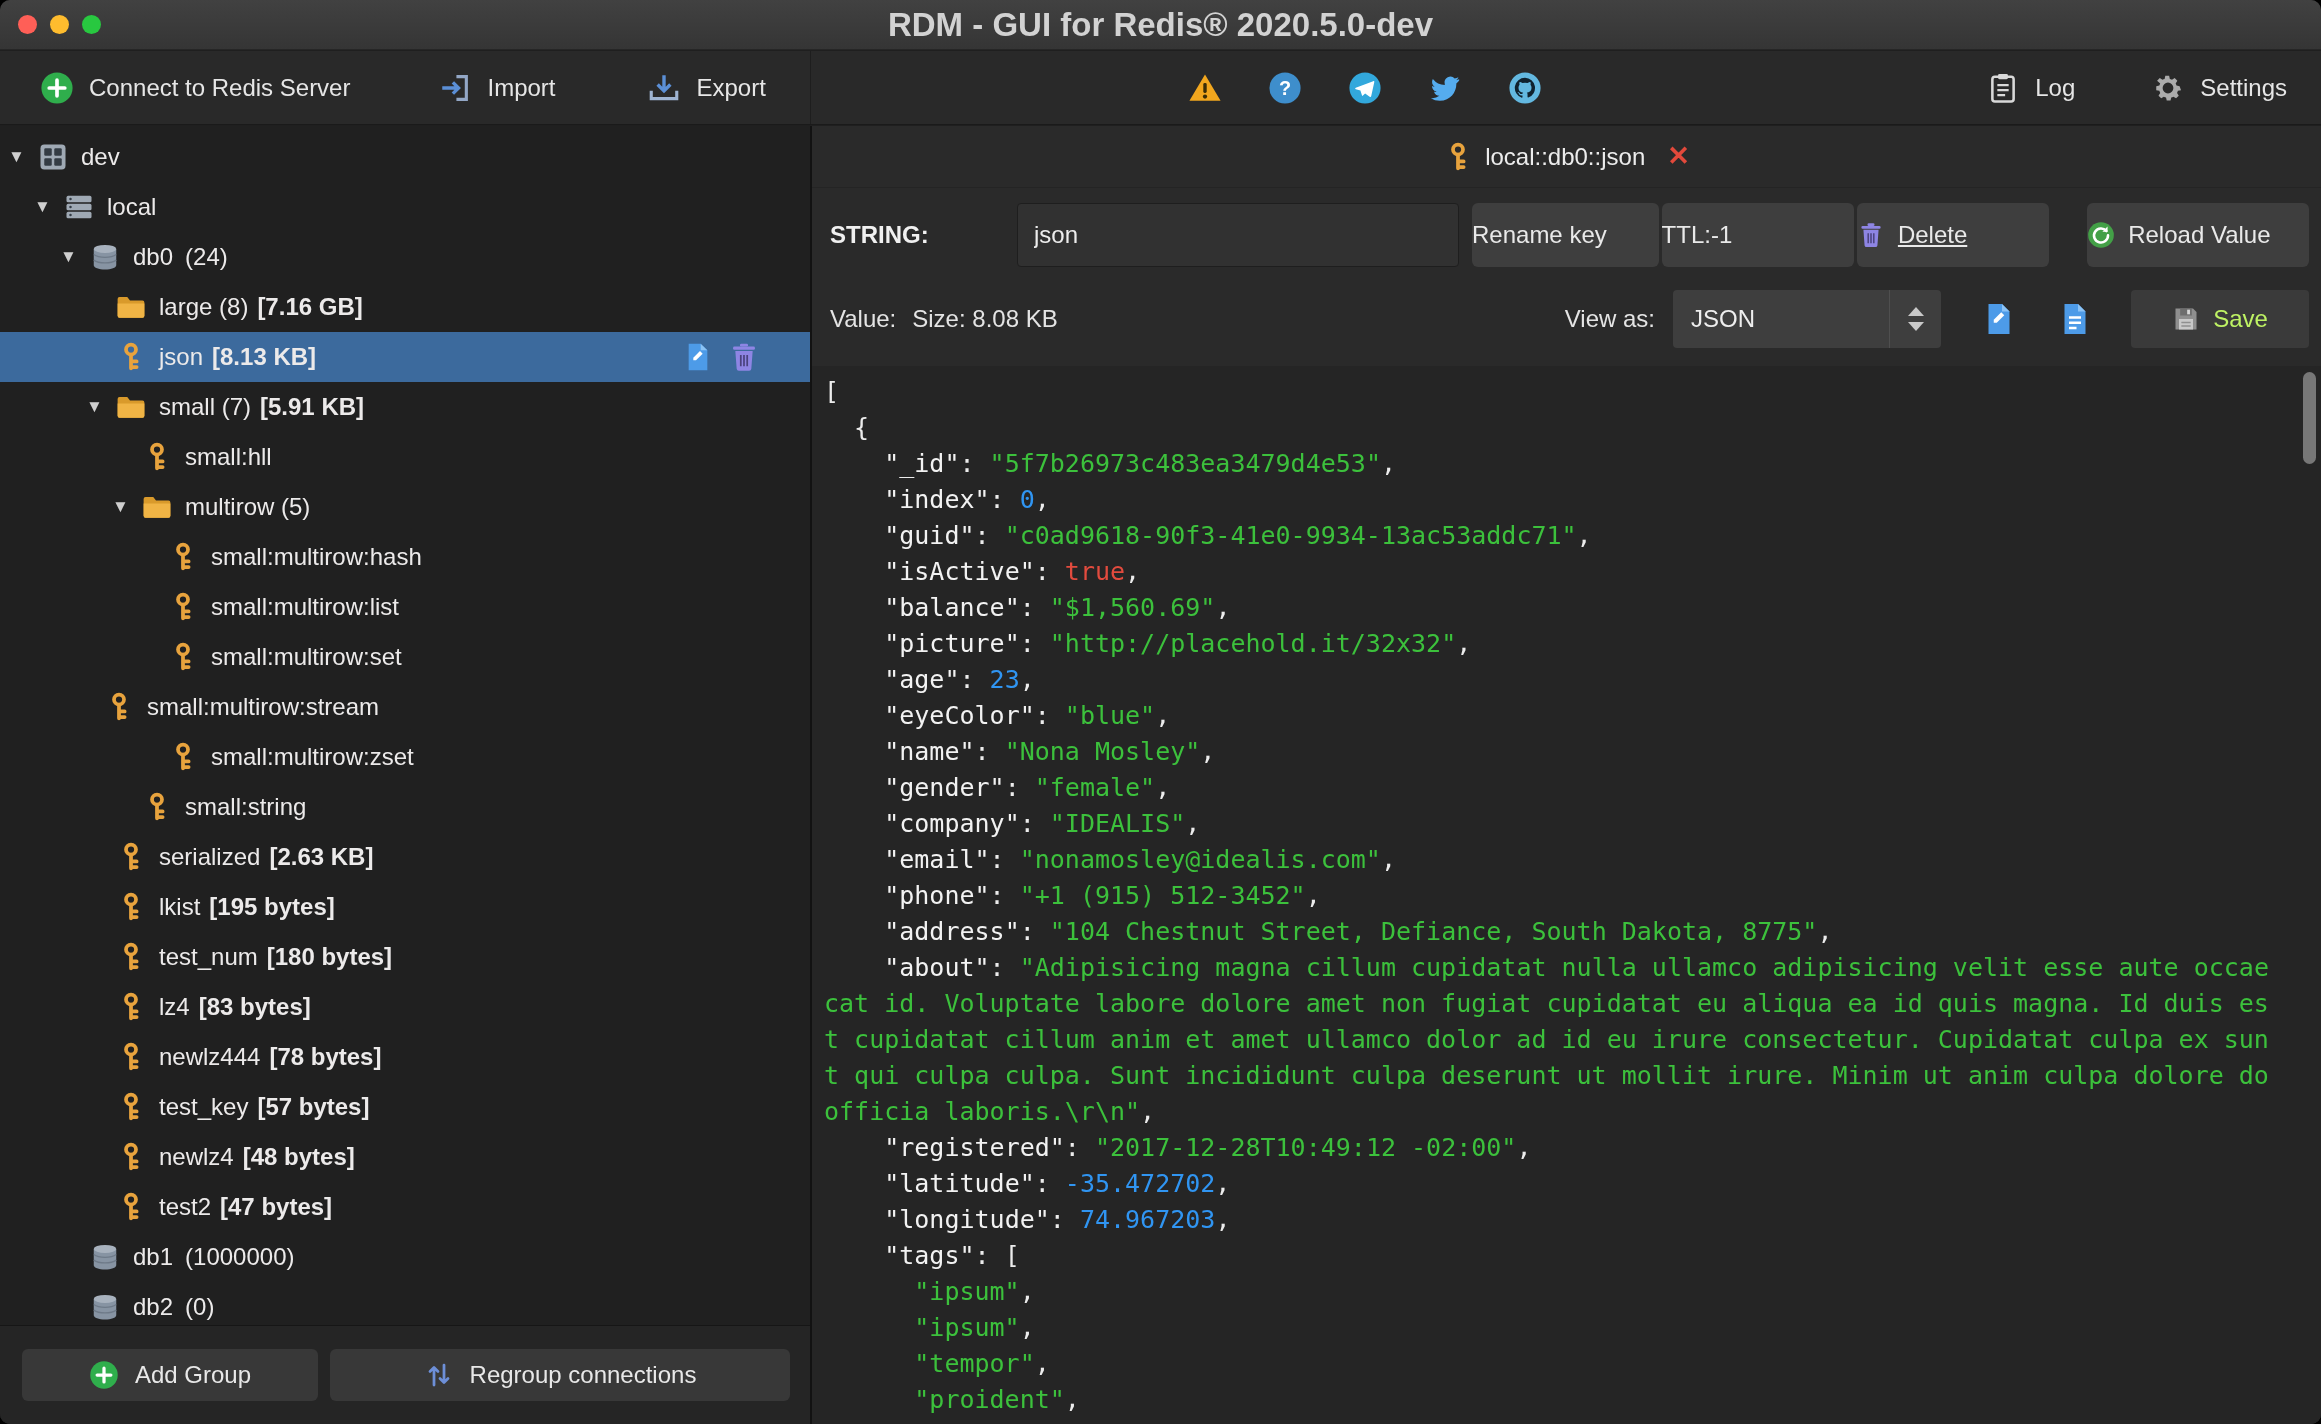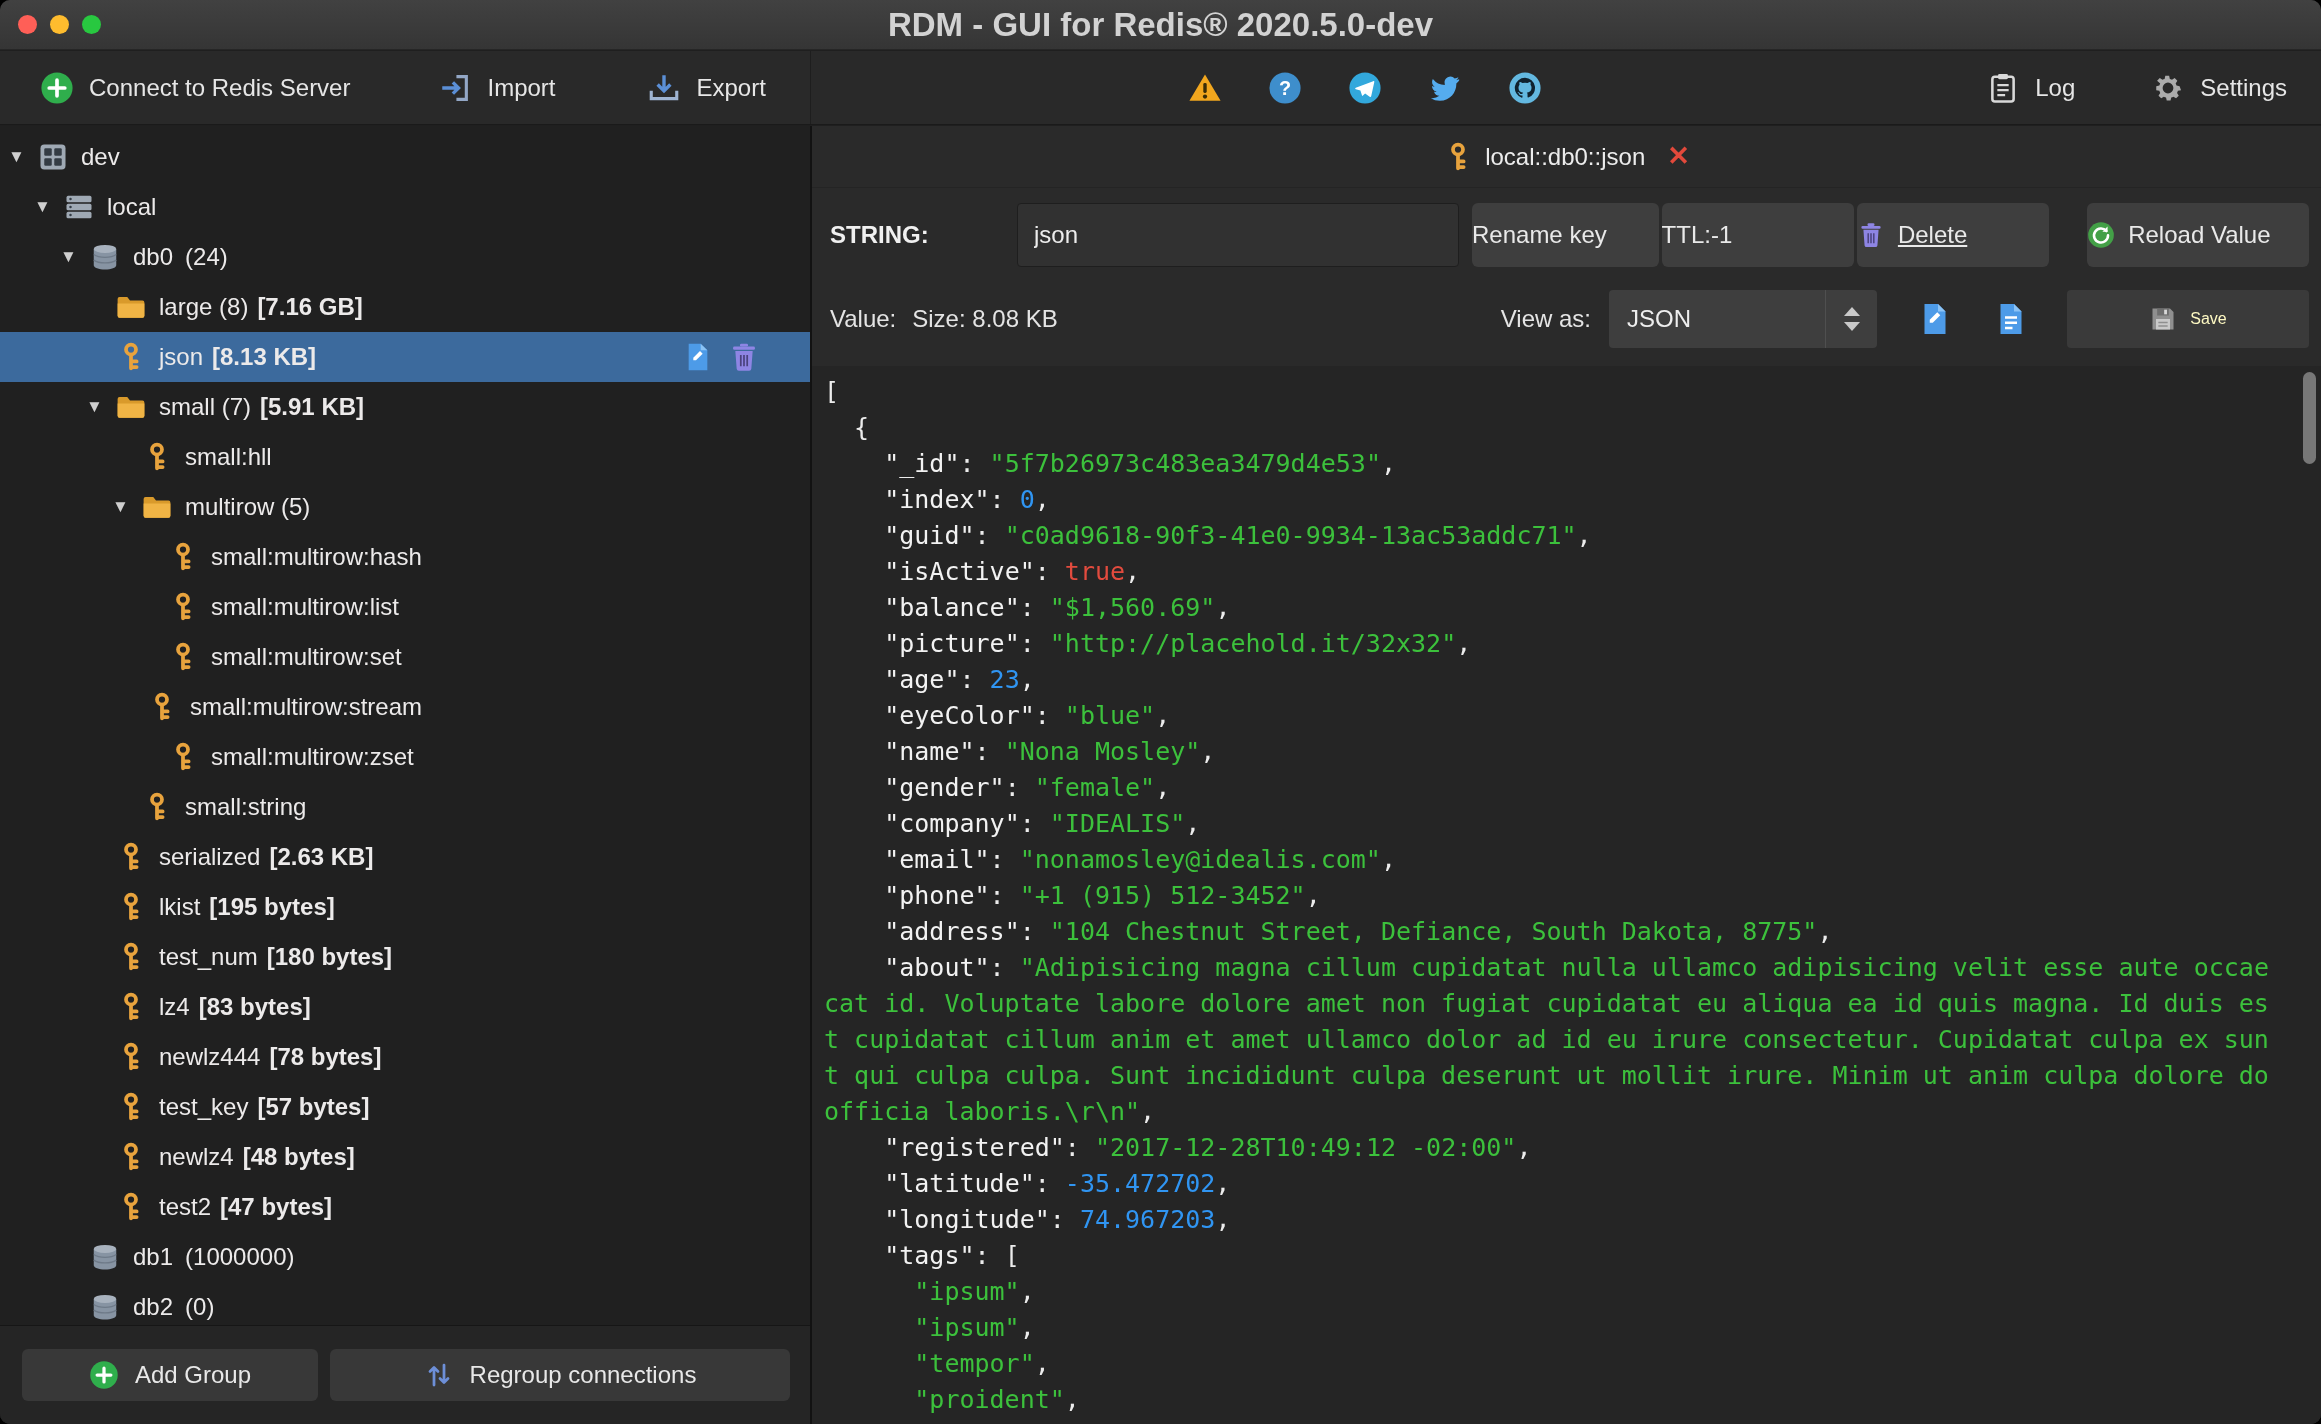--- a/index.html
+++ b/index.html
@@ -70,22 +70,22 @@
   .value-row .viewas { margin-left:auto; margin-right:18px; }
   .select { width:268px; height:58px; background:#3E3E3E; border-radius:4px; display:flex; align-items:center;
     padding-left:18px; color:#eeeeee; cursor:default; }
   .spinner { margin-left:auto; height:100%; width:52px; display:flex; flex-direction:column; align-items:center;
     justify-content:center; gap:6px; border-left:1px solid rgba(255,255,255,.09); }
   .spinner i { display:block; width:0; height:0; border-left:8px solid transparent; border-right:8px solid transparent; }
   .spinner i.up { border-bottom:9px solid #c9c9c9; }
   .spinner i.dn { border-top:9px solid #c9c9c9; }
   .vr-ico { width:36px; height:40px; margin-left:40px; cursor:default; }
   .vr-ico svg { width:100%; height:100%; display:block; }
-  .save-btn { width:242px; height:58px; margin-left:38px; background:#3A3A3A; border-radius:4px; display:flex;
-    align-items:center; justify-content:center; gap:13px; color:#fef9c3; font-size:16px; cursor:default; }
+  .save-btn { width:178px; height:58px; margin-left:38px; background:#3A3A3A; border-radius:4px; display:flex;
+    align-items:center; justify-content:center; gap:13px; color:#bef264; font-size:24px; cursor:default; }
   .save-btn .btn-ico { width:28px; height:28px; }
 
   .viewer { position:absolute; top:240px; left:0; right:0; bottom:0; background:#252525; }
   .code { position:absolute; inset:0; padding:8px 40px 0 12px; font-family:"DejaVu Sans Mono", monospace;
     font-size:25px; line-height:36px; white-space:pre-wrap; word-break:break-all; color:#ececec; overflow:hidden; }
   .tk-p { color:#ececec; } .tk-k { color:#f2f2f2; } .tk-s { color:#3CC13C; } .tk-n { color:#3095F2; } .tk-b { color:#E24B3E; }
   .vthumb { position:absolute; top:6px; right:5px; width:13px; height:92px; background:#777777; border-radius:7px; }
 </style>
 </head>
 <body>
@@ -311,21 +311,21 @@
         <div class="tree-row" style="padding-left: 138px; text-align: center;">
           <span class="tree-arrow"></span>
           <span class="tree-icon">
             <svg viewBox="0 0 24 24">
               <circle cx="12" cy="6" r="4" fill="none" stroke="#E8A33D" stroke-width="3"></circle>
               <path d="M12 10V21M12 15.5h4.5M12 20h4.5" stroke="#E8A33D" stroke-width="3" fill="none" stroke-linecap="round"></path>
             </svg>
           </span>
           <span class="tree-label">small:multirow:set</span>
         </div>
-        <div class="tree-row" style="padding-left: 117px;">
+        <div class="tree-row" style="padding-left: 74px;">
           <span class="tree-arrow"></span>
           <span class="tree-icon">
             <svg viewBox="0 0 24 24">
               <circle cx="12" cy="6" r="4" fill="none" stroke="#E8A33D" stroke-width="3"></circle>
               <path d="M12 10V21M12 15.5h4.5M12 20h4.5" stroke="#E8A33D" stroke-width="3" fill="none" stroke-linecap="round"></path>
             </svg>
           </span>
           <span class="tree-label">small:multirow:stream</span>
         </div>
         <div class="tree-row" style="padding-left: 138px;">

